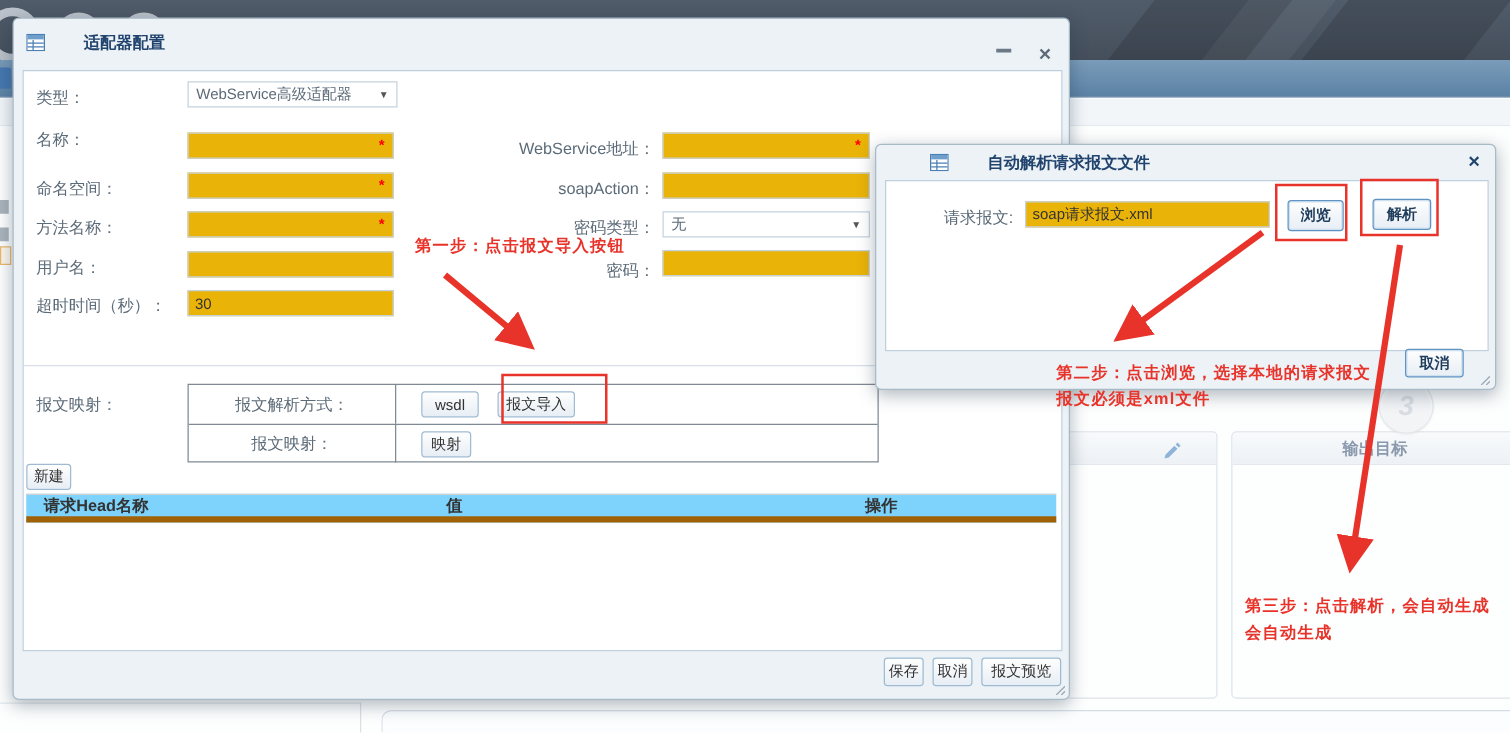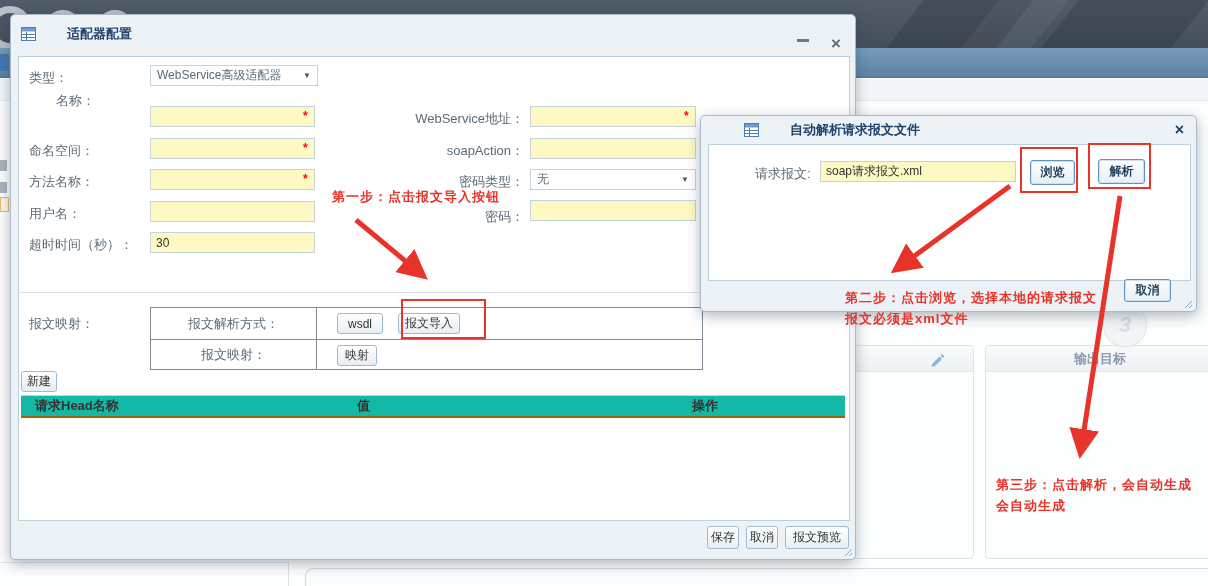--- a/index.html
+++ b/index.html
@@ -37,21 +37,21 @@
   
   .dlg { position:absolute; background:#edf2f7; border:1px solid #a9bac7; border-radius:5px;
     box-shadow:0 4px 14px rgba(30,50,70,.35); }
   .titlebar { position:absolute; left:0; top:0; right:0; height:28px; display:flex; align-items:center; padding-left:10px;gap:24px; }
   .title-ic { width:15px; height:14px; margin-right:7px; flex:0 0 auto; }
   .dlg-title { color:#21446e; font-size:13px; font-weight:bold; }
   .win-btn { position:absolute; cursor:pointer; color:#5e6b7a; font-weight:bold; }
   .content-panel { position:absolute; background:#fff; border:1px solid #bfd0dd; }
 
   .lbl { position:absolute; color:#5c6b78; font-size:13px; white-space:nowrap; }
-  .inp { position:absolute; height:21px; border:1px solid #c6d3de; background:#fef9c3; font-size:12px;
+  .inp { position:absolute; height:21px; border:1px solid #c6d3de; background:#eab308; font-size:12px;
     color:#333; padding:0 14px 0 5px; font-family:inherit; }
   .star { position:absolute; color:#f00; font-size:12px; font-weight:bold; }
   .sel { position:absolute; height:21px; border:1px solid #c6d3de; background:#fff;
     font-size:12px; color:#5c6b78; display:flex; align-items:center; padding:0 6px; cursor:pointer; }
   .sel .caret { margin-left:auto; font-size:8px; color:#555; }
 
   .btn { display:inline-flex; align-items:center; justify-content:center;
     background:linear-gradient(#fefefe,#e7eef5); border:1px solid #9fbbd2; border-radius:3px;
     color:#333; font-size:12px; cursor:pointer; font-family:inherit; white-space:nowrap; }
   .btn.strong { border-color:#5e93c4; color:#1f3d5c; font-weight:bold;
@@ -63,21 +63,21 @@
   #map-table { position:absolute; left:131px; top:250px; width:553px; height:63px;
     border:1px solid #7f8a94; }
   .map-row { display:flex; height:31px; }
   .map-row + .map-row { border-top:1px solid #7f8a94; }
   .map-c1 { width:166px; border-right:1px solid #7f8a94; display:flex; align-items:center;
     justify-content:center; color:#5c6b78; font-size:13px; }
   .map-c2 { flex:1; display:flex; align-items:center; gap:15px; padding-left:20px; }
 
   
   #head-table { position:absolute; left:2px; top:338px; width:824px; height:23px;
-    background:#14b8a6; border-top:1px solid #d2d2d2; border-bottom:2px solid #a16207;
+    background:#7dd3fc; border-top:1px solid #d2d2d2; border-bottom:5px solid #a16207;
     display:flex; align-items:center; font-size:13px; font-weight:bold; color:#333; }
   #head-table .hc1 { padding-left:14px; width:336px; }
   #head-table .hc2 { width:335px; }
   #head-table .hc3 { flex:1; }
 
   .grip { position:absolute; width:9px; height:9px; }
 
   
   .red-box { position:absolute; border:2px solid #e8332a; background:transparent; pointer-events:none; }
   .red-note { position:absolute; color:#e8332a; font-size:13px; font-weight:bold;
@@ -136,21 +136,21 @@
   </div>
 
   <div class="content-panel" style="left:7px; top:41px; width:832px; height:465px;">
 
     <span class="lbl" style="left:10px; top:12px;">类型：</span>
     <div class="sel" style="left:131px; top:8px; width:168px;">
       <span>WebService高级适配器</span>
       <span class="caret">▼</span>
     </div>
 
-    <span class="lbl" style="left:10px; top:35px;margin-left:27px;">名称：</span>
+    <span class="lbl" style="left:10px; top:46px;">名称：</span>
     <input class="inp" style="left: 131px; top: 49px; width: 165px;">
     <span class="star" style="left:284px; top:52px;">*</span>
     <span class="lbl" style="left:360px; top:53px; width:145px; text-align:right;">WebService地址：</span>
     <input class="inp" style="left: 511px; top: 49px; width: 166px;">
     <span class="star" style="left:665px; top:52px;">*</span>
 
     <span class="lbl" style="left:10px; top:85px;">命名空间：</span>
     <input class="inp" style="left: 131px; top: 81px; width: 165px;">
     <span class="star" style="left:284px; top:84px;">*</span>
     <span class="lbl" style="left:360px; top:85px; width:145px; text-align:right;">soapAction：</span>

